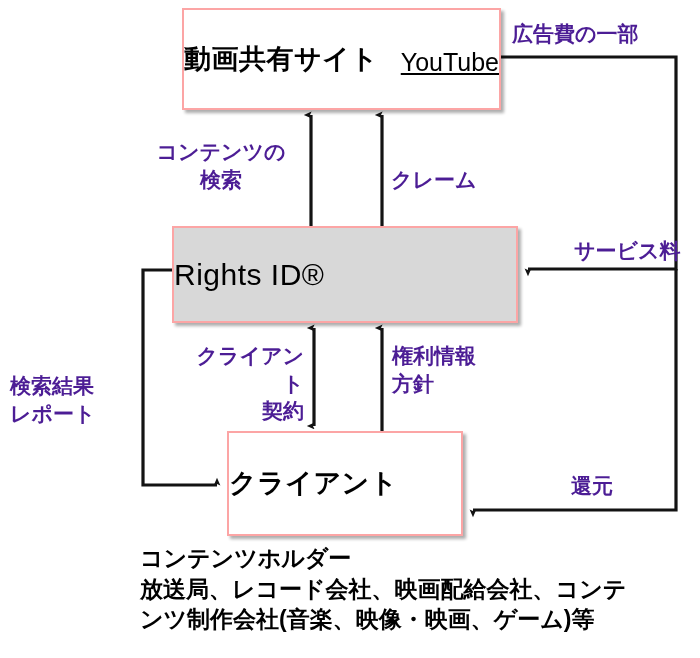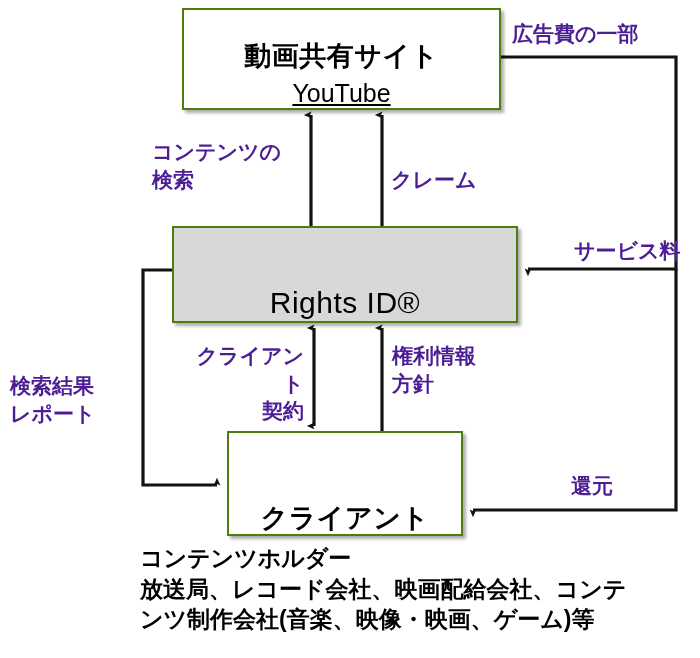--- a/index.html
+++ b/index.html
@@ -21,27 +21,27 @@
   svg.layer {
     position: absolute;
     left: 0;
     top: 0;
     width: 700px;
     height: 658px;
   }
   .node {
     position: absolute;
     box-sizing: border-box;
-    border: 2px solid #4d7c0f;
+    border: 2px solid #fca5a5;
     background: #ffffff;
     box-shadow: 3px 3px 3px rgba(0,0,0,0.32);
     display: flex;
-    flex-direction: column;
+    flex-direction: row;
     align-items: center;
-    justify-content: flex-end;
+    justify-content: space-between;
     text-align: center;
     line-height: 1.2;
   }
   .node.shaded {
     background: #d8d8d8;
   }
   #node-youtube {
     left: 182px;
     top: 8px;
     width: 319px;
@@ -80,21 +80,21 @@
   }
   .edge-label {
     position: absolute;
     font-size: 21px;
     font-weight: 700;
     line-height: 1.32;
     white-space: pre-line;
     color: #4c1d95;
   }
   .el-ad       { left: 512px; top: 20px; }
-  .el-search   { left: 152px; top: 138px; text-align: left; width: 138px; }
+  .el-search   { left: 152px; top: 138px; text-align: center; width: 138px; }
   .el-claim    { left: 391px; top: 138px; text-align: left; }
   .el-claim .sub { font-size: 19px; }
   .el-fee      { left: 574px; top: 237px; }
   .el-report   { left: 10px;  top: 372px; text-align: left; }
   .el-contract { left: 178px; top: 342px; text-align: right; width: 126px; }
   .el-policy   { left: 392px; top: 342px; text-align: left; }
   .el-return   { left: 571px; top: 472px; }
   .caption {
     position: absolute;
     left: 140px;

